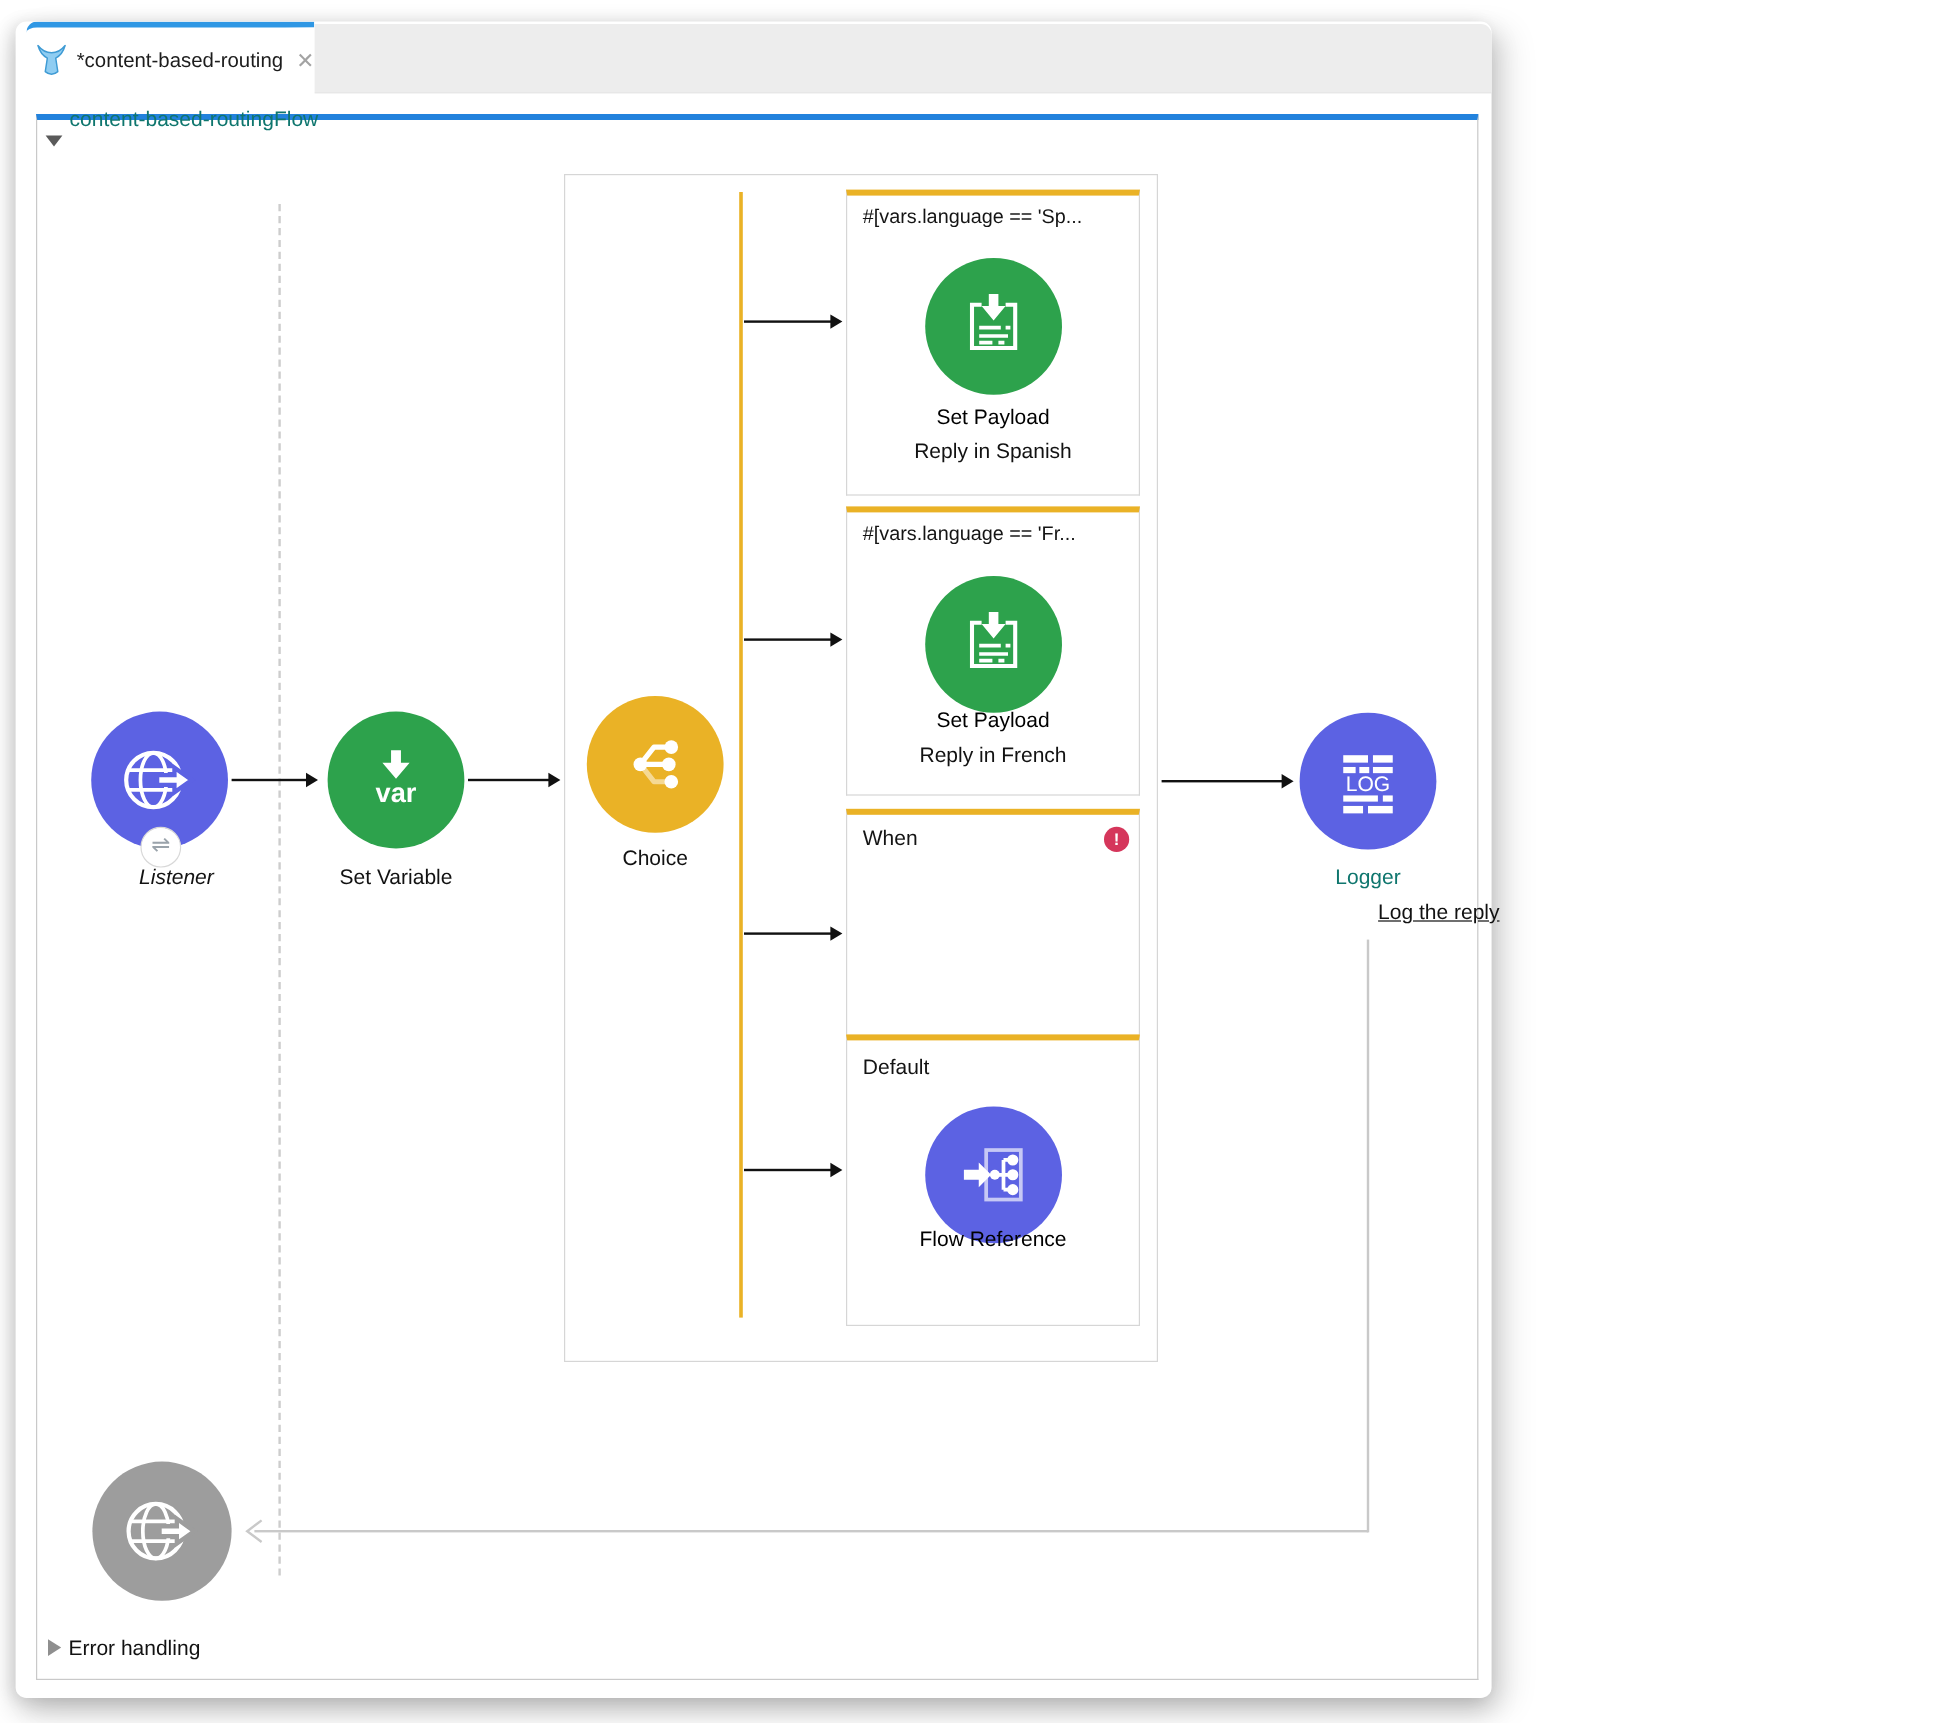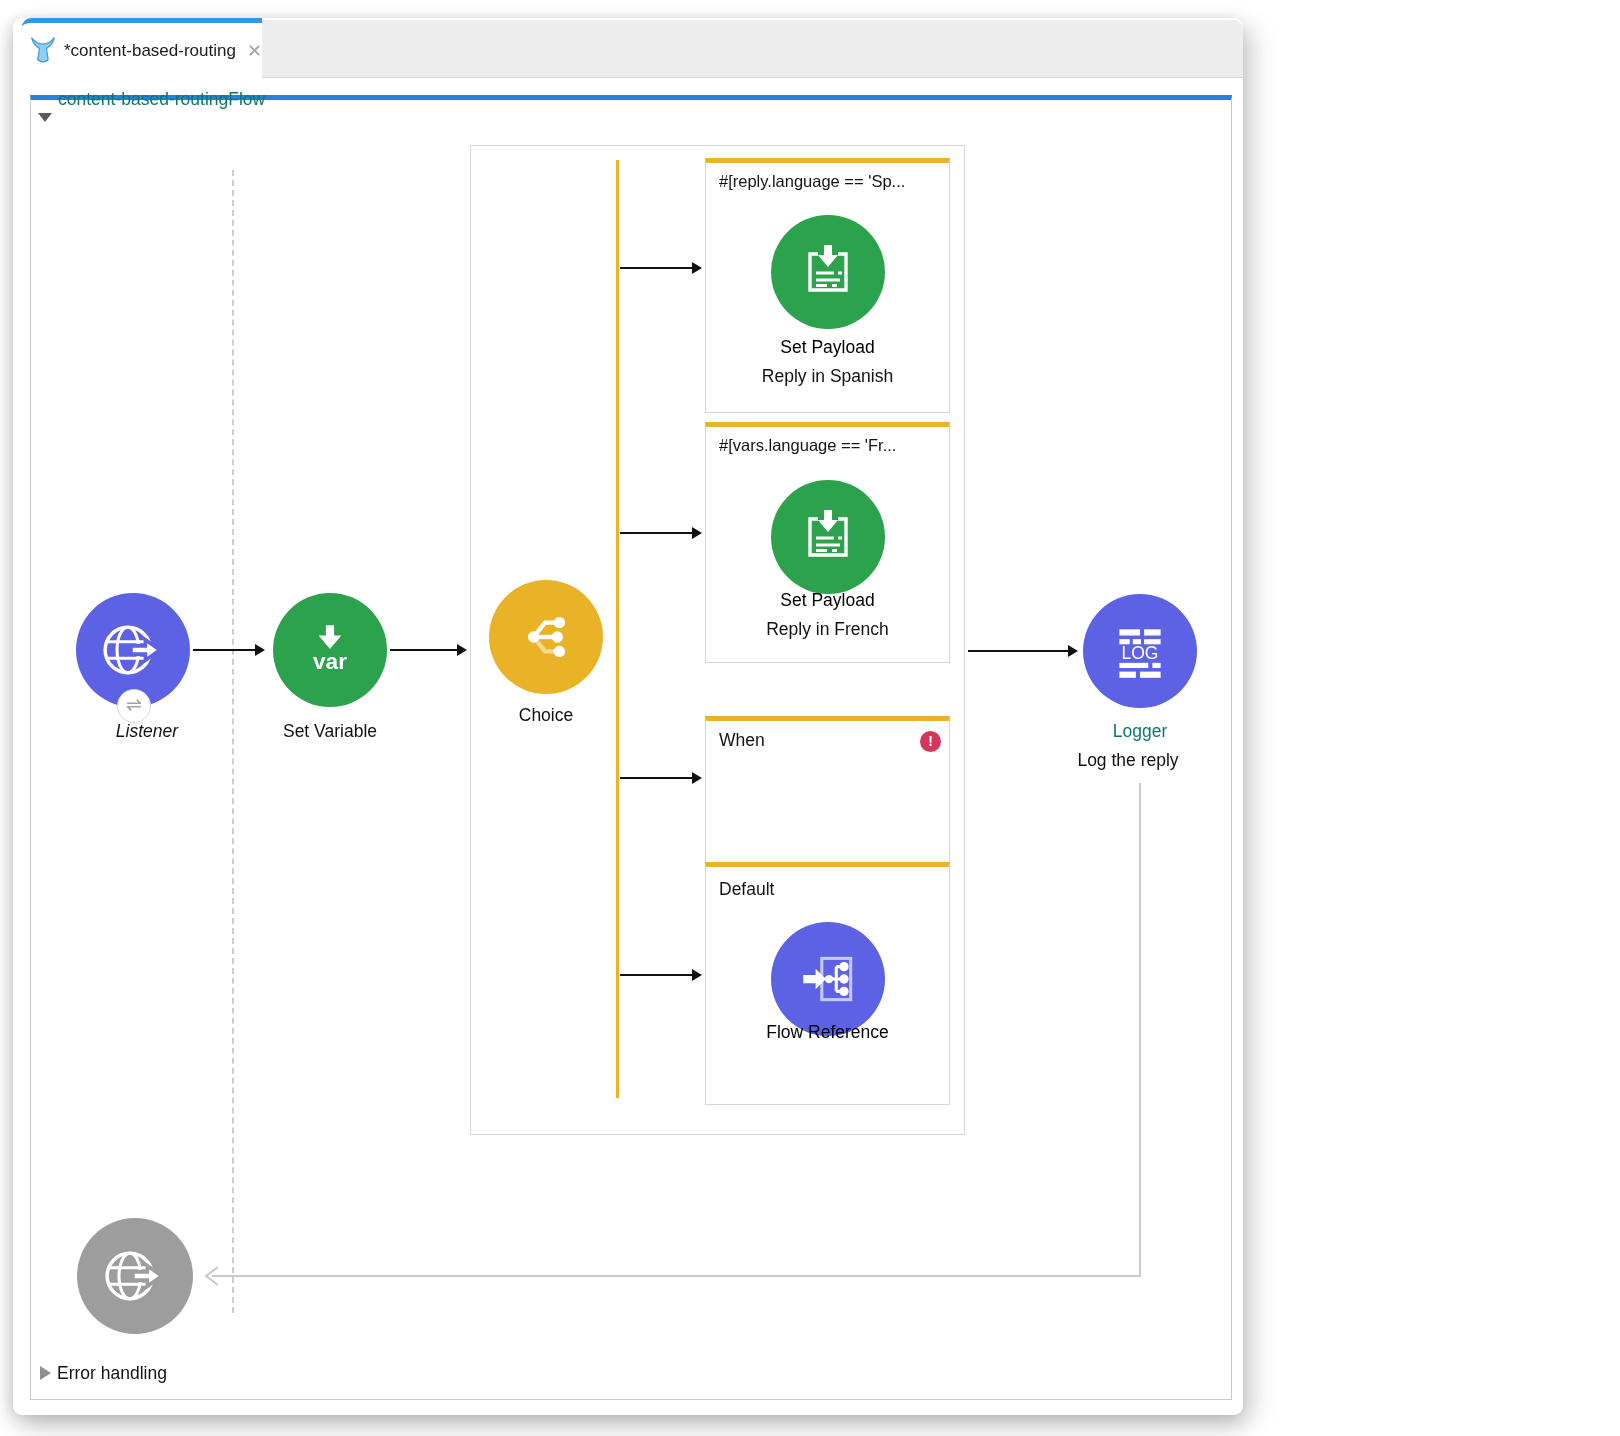--- a/index.html
+++ b/index.html
@@ -109,21 +109,21 @@
   <div class="node-label" style="left:446px;top:705px;">Choice</div>
 
   <div class="yline"></div>
 
   <div class="arrow" style="left:620px;top:267px;width:73px;"></div>
   <div class="arrow" style="left:620px;top:532px;width:73px;"></div>
   <div class="arrow" style="left:620px;top:777px;width:73px;"></div>
   <div class="arrow" style="left:620px;top:974px;width:73px;"></div>
 
   <div class="branch" style="top:158px;height:255px;">
-    <div class="branch-header">#[reply.language == 'Sp...</div>
+    <div class="branch-header">#[vars.language == 'Sp...</div>
     <div class="circle c-green" style="left:65px;top:52px;">
       <svg class="icon-svg" width="64" height="64" viewBox="0 0 64 64">
         <path d="M22 14 L14 14 L14 50 L50 50 L50 14 L42 14" fill="none" stroke="#ffffff" stroke-width="3.4"></path>
         <polygon points="28,5 36,5 36,15 42,15 32,27 22,15 28,15" fill="#ffffff"></polygon>
         <line x1="20" y1="33" x2="38" y2="33" stroke="#ffffff" stroke-width="3"></line>
         <line x1="42" y1="33" x2="46" y2="33" stroke="#ffffff" stroke-width="3"></line>
         <line x1="20" y1="40" x2="44" y2="40" stroke="#ffffff" stroke-width="3"></line>
         <line x1="20" y1="45.5" x2="31" y2="45.5" stroke="#ffffff" stroke-width="3"></line>
         <line x1="36" y1="45.5" x2="41" y2="45.5" stroke="#ffffff" stroke-width="3"></line>
       </svg>
@@ -142,21 +142,21 @@
         <line x1="42" y1="33" x2="46" y2="33" stroke="#ffffff" stroke-width="3"></line>
         <line x1="20" y1="40" x2="44" y2="40" stroke="#ffffff" stroke-width="3"></line>
         <line x1="20" y1="45.5" x2="31" y2="45.5" stroke="#ffffff" stroke-width="3"></line>
         <line x1="36" y1="45.5" x2="41" y2="45.5" stroke="#ffffff" stroke-width="3"></line>
       </svg>
     </div>
     <div class="cap gray" style="top:163px;">Set Payload</div>
     <div class="cap dark" style="top:192px;">Reply in French</div>
   </div>
 
-  <div class="branch" style="top:716px;height:206px;">
+  <div class="branch" style="top:674px;height:206px;">
     <div class="branch-header" style="font-size:17.5px;">When</div>
     <div class="err-badge">!</div>
   </div>
 
   <div class="branch" style="top:862px;height:243px;">
     <div class="branch-header" style="top:12px;font-size:17.5px;">Default</div>
     <div class="circle c-indigo" style="left:65px;top:55px;">
       <svg class="icon-svg" width="66" height="66" viewBox="0 0 64 64">
         <rect x="26" y="12" width="28" height="40" fill="none" stroke="#ffffff" stroke-width="3" opacity="0.65"></rect>
         <line x1="40" y1="20" x2="40" y2="44" stroke="#ffffff" stroke-width="3"></line>
@@ -184,21 +184,21 @@
       <rect x="25" y="20.5" width="8" height="5" fill="#ffffff"></rect>
       <rect x="36" y="20.5" width="16" height="5" fill="#ffffff"></rect>
       <text x="32" y="40" text-anchor="middle" fill="#ffffff" font-size="17" font-family="Liberation Sans, sans-serif">LOG</text>
       <rect x="12" y="43.5" width="28" height="5" fill="#ffffff"></rect>
       <rect x="44" y="43.5" width="8" height="5" fill="#ffffff"></rect>
       <rect x="12" y="52" width="16" height="6" fill="#ffffff"></rect>
       <rect x="32" y="52" width="20" height="6" fill="#ffffff"></rect>
     </svg>
   </div>
   <div class="node-label gray" style="left:1040px;top:721px;">Logger</div>
-  <div class="node-label" style="left:1028px;top:750px;">Log the reply</div>
+  <div class="node-label" style="left:1099px;top:750px;text-decoration:underline;">Log the reply</div>
 
   <div class="grayline" style="left:1139px;top:783px;width:2px;height:494px;"></div>
   <div class="grayline" style="left:212px;top:1275px;width:928px;height:2px;"></div>
   <svg class="abs" style="left:202px;top:1264px;" width="20" height="24" viewBox="0 0 20 24">
     <path d="M16 3 L4 12 L16 21" fill="none" stroke="#c9c9c9" stroke-width="2"></path>
   </svg>
 
   <div class="circle c-gray" style="left:77px;top:1218px;width:116px;height:116px;">
     <svg class="icon-svg" width="66" height="66" viewBox="0 0 64 64">
       <circle cx="27" cy="32" r="22" fill="none" stroke="#ffffff" stroke-width="3.4"></circle>

